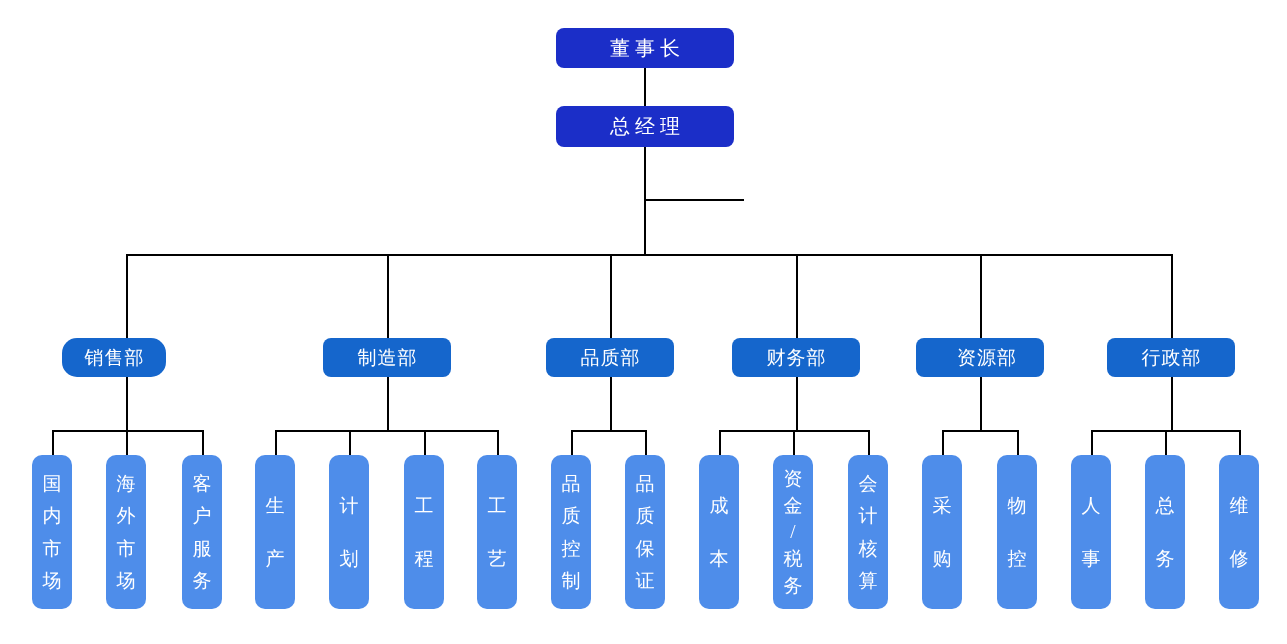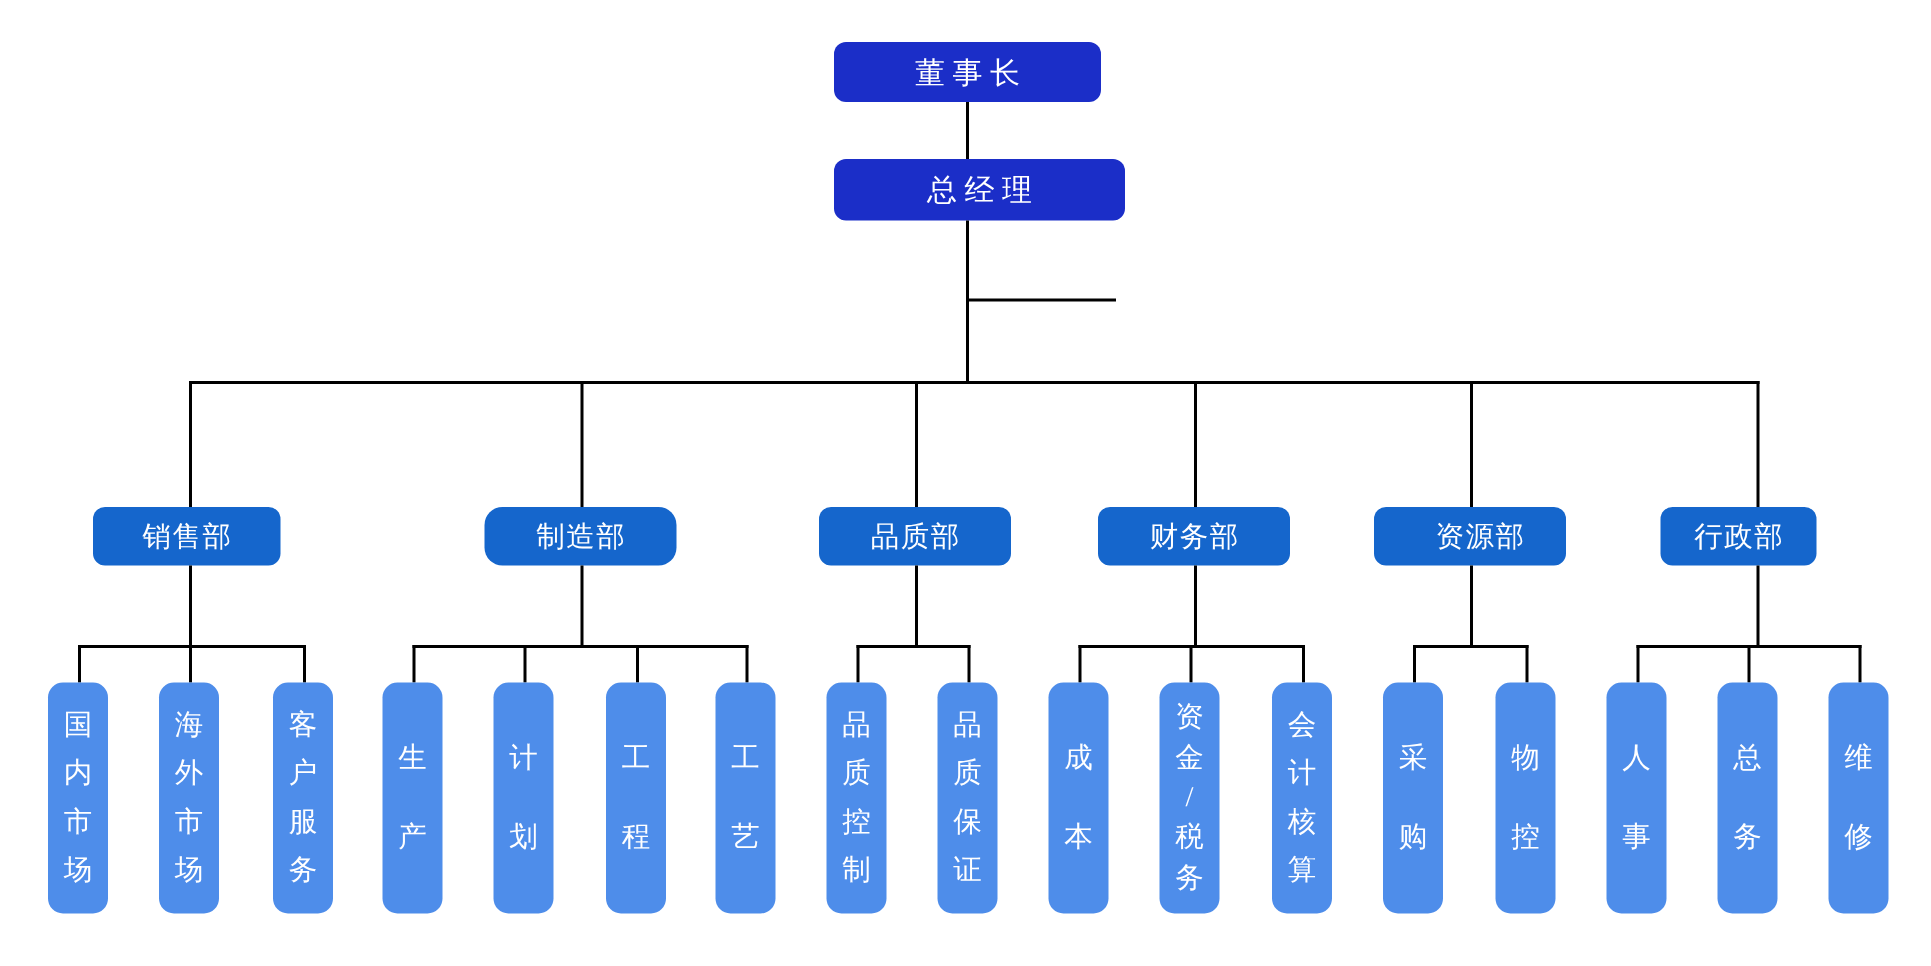--- a/index.html
+++ b/index.html
@@ -35,32 +35,32 @@
 </style>
 </head>
 <body>
 
 <div id="canvas">
 
   <div class="node exec" style="left:556px;top:28px;width:178px;height:40px;">
     <span>董事长</span>
   </div>
 
-  <div class="node exec" style="left:556px;top:106px;width:194px;height:41px;">
+  <div class="node exec" style="left:556px;top:106px;width:178px;height:41px;">
     <span>总经理</span>
   </div>
 
 
   <div id="generated-layer">
       <div class="connector" style="left: 644px; top: 68px; width: 2px; height: 38px;"></div>
       <div class="connector" style="left: 644px; top: 147px; width: 2px; height: 109px;"></div>
       <div class="connector" style="left: 644px; top: 199px; width: 100px; height: 2px;"></div>
       <div class="connector" style="left: 126px; top: 254px; width: 1047px; height: 2px;"></div>
       <div class="connector" style="left: 126px; top: 254px; width: 2px; height: 84px;"></div>
-      <div class="node dept" style="left: 62px; top: 338px; width: 125px; height: 39px;">
+      <div class="node dept" style="left: 62px; top: 338px; width: 104px; height: 39px; border-radius: 15px;">
         <span>销售部</span>
       </div>
       <div class="connector" style="left: 126px; top: 377px; width: 2px; height: 53px;"></div>
       <div class="connector" style="left: 52px; top: 430px; width: 152px; height: 2px;"></div>
       <div class="connector" style="left: 52px; top: 430px; width: 2px; height: 25px;"></div>
       <div class="node unit" style="left: 32px; top: 455px; width: 40px; height: 154px;">
         <span>国</span>
         <span>内</span>
         <span>市</span>
         <span>场</span>
@@ -73,21 +73,21 @@
         <span>场</span>
       </div>
       <div class="connector" style="left: 202px; top: 430px; width: 2px; height: 25px;"></div>
       <div class="node unit" style="left: 182px; top: 455px; width: 40px; height: 154px;">
         <span>客</span>
         <span>户</span>
         <span>服</span>
         <span>务</span>
       </div>
       <div class="connector" style="left: 387px; top: 254px; width: 2px; height: 84px;"></div>
-      <div class="node dept" style="left: 323px; top: 338px; width: 128px; height: 39px; border-radius: 12px;">
+      <div class="node dept" style="left: 323px; top: 338px; width: 128px; height: 39px;">
         <span>制造部</span>
       </div>
       <div class="connector" style="left: 387px; top: 377px; width: 2px; height: 53px;"></div>
       <div class="connector" style="left: 275px; top: 430px; width: 224px; height: 2px;"></div>
       <div class="connector" style="left: 275px; top: 430px; width: 2px; height: 25px;"></div>
       <div class="node unit" style="left: 255px; top: 455px; width: 40px; height: 154px;">
         <span>生</span>
         <span>产</span>
       </div>
       <div class="connector" style="left: 349px; top: 430px; width: 2px; height: 25px;"></div>
@@ -161,21 +161,21 @@
       <div class="node unit" style="left: 922px; top: 455px; width: 40px; height: 154px;">
         <span>采</span>
         <span>购</span>
       </div>
       <div class="connector" style="left: 1017px; top: 430px; width: 2px; height: 25px;"></div>
       <div class="node unit" style="left: 997px; top: 455px; width: 40px; height: 154px;">
         <span>物</span>
         <span>控</span>
       </div>
       <div class="connector" style="left: 1171px; top: 254px; width: 2px; height: 84px;"></div>
-      <div class="node dept" style="left: 1107px; top: 338px; width: 104px; height: 39px;">
+      <div class="node dept" style="left: 1107px; top: 338px; width: 128px; height: 39px;">
         <span>行政部</span>
       </div>
       <div class="connector" style="left: 1171px; top: 377px; width: 2px; height: 53px;"></div>
       <div class="connector" style="left: 1091px; top: 430px; width: 150px; height: 2px;"></div>
       <div class="connector" style="left: 1091px; top: 430px; width: 2px; height: 25px;"></div>
       <div class="node unit" style="left: 1071px; top: 455px; width: 40px; height: 154px;">
         <span>人</span>
         <span>事</span>
       </div>
       <div class="connector" style="left: 1165px; top: 430px; width: 2px; height: 25px;"></div>

